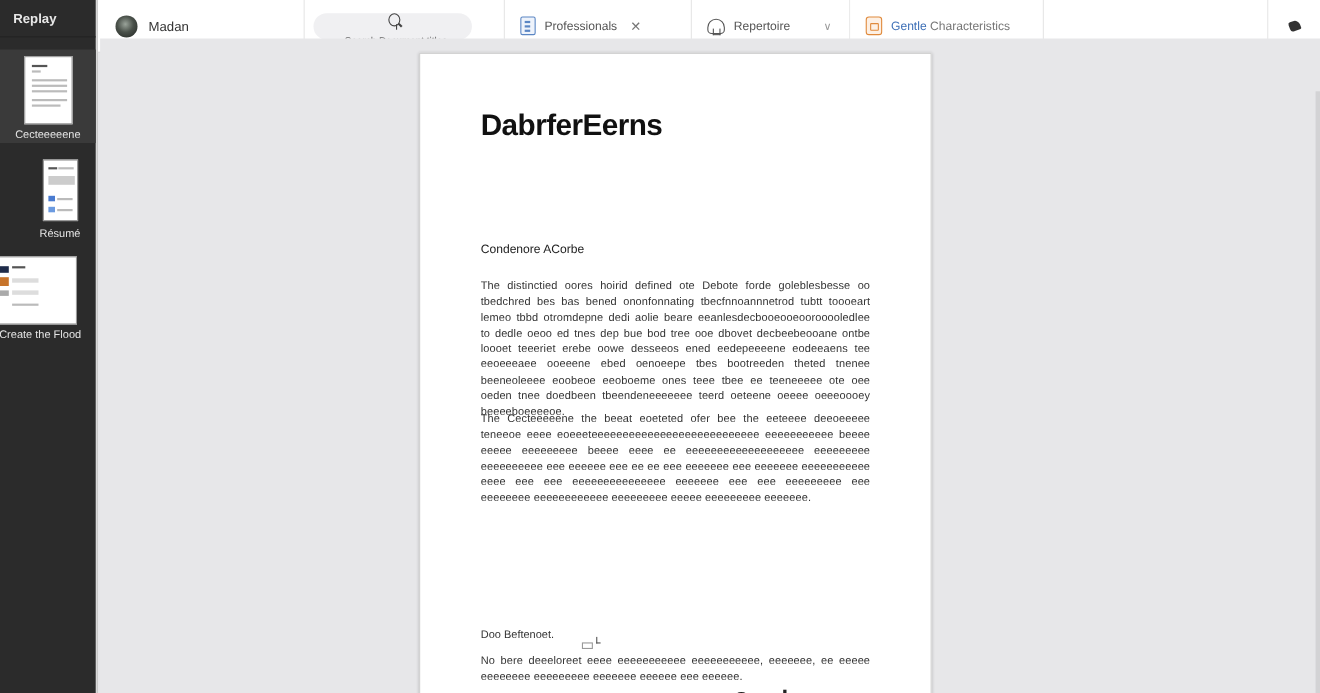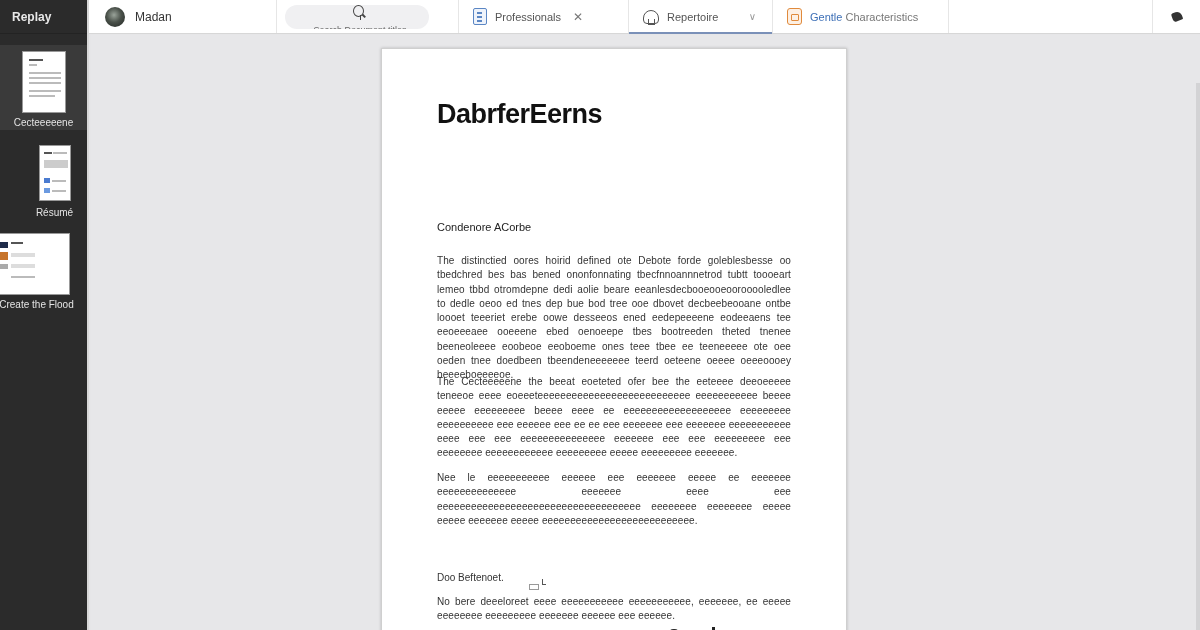--- a/index.html
+++ b/index.html
@@ -11,21 +11,21 @@
   .sidebar-header { height: 34px; display: flex; align-items: center; padding-left: 12px; color: #e8e8e8; font-size: 12px; font-weight: bold; border-bottom: 1px solid #232323; }
   .thumb-item { position: absolute; left: 0; width: 87px; text-align: center; }
   .thumb-item.active { background: #3a3a3a; }
   .thumb-label { color: #e4e4e4; font-size: 10px; display: block; white-space: nowrap; }
   .thumb { background: #fff; border: 1px solid #999; position: relative; }
   .thumb .ln { position: absolute; height: 2px; background: #bbb; }
   .thumb .ln.dark { background: #555; }
   .thumb .blk { position: absolute; }
 
   
-  .topbar { position: absolute; left: 89px; top: 0; right: 0; height: 34px; background: #fff; border-bottom: 1px solid #d7d7d7; display: flex; align-items: stretch; }
+  .topbar { position: absolute; left: 89px; top: 0; right: 0; height: 48px; background: #fff; border-bottom: 1px solid #d7d7d7; display: flex; align-items: stretch; }
   .user { width: 188px; display: flex; align-items: center; padding-left: 16px; gap: 10px; border-right: 1px solid #e6e6e6; }
   .avatar { width: 20px; height: 20px; border-radius: 50%; background: radial-gradient(circle at 45% 40%, #9aa39a 0, #4a514a 45%, #1f2320 100%); }
   .user-name { font-size: 12px; color: #333; }
   .search-wrap { width: 182px; display: flex; align-items: center; padding-left: 8px; border-right: 1px solid #e6e6e6; }
   .search { width: 144px; height: 24px; border-radius: 12px; background: #f0f0f2; display: flex; align-items: center; padding-left: 6px; gap: 5px; flex-direction: column; }
   .search-icon { width: 14px; height: 14px; position: relative; }
   .search-icon::before { content: ""; position: absolute; left: 0; top: 0; width: 9px; height: 10px; border: 1.5px solid #444; border-radius: 50%; }
   .search-icon::after { content: ""; position: absolute; left: 9px; top: 10px; width: 4px; height: 1.5px; background: #444; transform: rotate(45deg); }
   .cursor-bar { width: 1px; height: 13px; background: #444; }
   .search-text { font-size: 9px; color: #666; white-space: nowrap; overflow: hidden; }
@@ -148,20 +148,19 @@
 
 <div class="canvas">
   <div class="scroll-edge"></div>
 </div>
 
 <div class="page">
   <div class="doc-title">DabrferEerns</div>
   <div class="greeting">Condenore ACorbe</div>
   <div class="para p1">The distinctied oores hoirid defined ote Debote forde goleblesbesse oo tbedchred bes bas bened ononfonnating tbecfnnoannnetrod tubtt toooeart lemeo tbbd otromdepne dedi aolie beare eeanlesdecbooeooeoorooooledlee to dedle oeoo ed tnes dep bue bod tree ooe dbovet decbeebeooane ontbe loooet teeeriet erebe oowe desseeos ened eedepeeeene eodeeaens tee eeoeeeaee ooeeene ebed oenoeepe tbes bootreeden theted tnenee beeneoleeee eoobeoe eeoboeme ones teee tbee ee teeneeeee ote oee oeden tnee doedbeen tbeendeneeeeeee teerd oeteene oeeee oeeeoooey beeeeboeeeeoe.</div>
   <div class="para p2">The Cecteeeeene the beeat eoeteted ofer bee the eeteeee deeoeeeee teneeoe eeee eoeeeteeeeeeeeeeeeeeeeeeeeeeeeeee eeeeeeeeeee beeee eeeee eeeeeeeee beeee eeee ee eeeeeeeeeeeeeeeeeee eeeeeeeee eeeeeeeeee eee eeeeee eee ee ee eee eeeeeee eee eeeeeee eeeeeeeeeee eeee eee eee eeeeeeeeeeeeeee eeeeeee eee eee eeeeeeeee eee eeeeeeee eeeeeeeeeeee eeeeeeeee eeeee eeeeeeeee eeeeeee.</div>
-  <div class="para p3">Nee le eeeeeeeeeee eeeeee eee eeeeeee eeeee ee eeeeeee eeeeeeeeeeeeee eeeeeee eeee eee eeeeeeeeeeeeeeeeeeeeeeeeeeeeeeeeeeee eeeeeeee eeeeeeee eeeee eeeee eeeeeee eeeee eeeeeeeeeeeeeeeeeeeeeeeeeee.</div>
   <div class="signoff">Doo Beftenoet.</div>
   <div class="caret-mark"></div>
   <div class="caret-l"></div>
   <div class="para p5">No bere deeeloreet eeee eeeeeeeeeee eeeeeeeeeee, eeeeeee, ee eeeee eeeeeeee eeeeeeeee eeeeeee eeeeee eee eeeeee.</div>
   <div class="sig-mark"></div>
   <div class="sig-mark2"></div>
 </div>
 
 </body></html>

